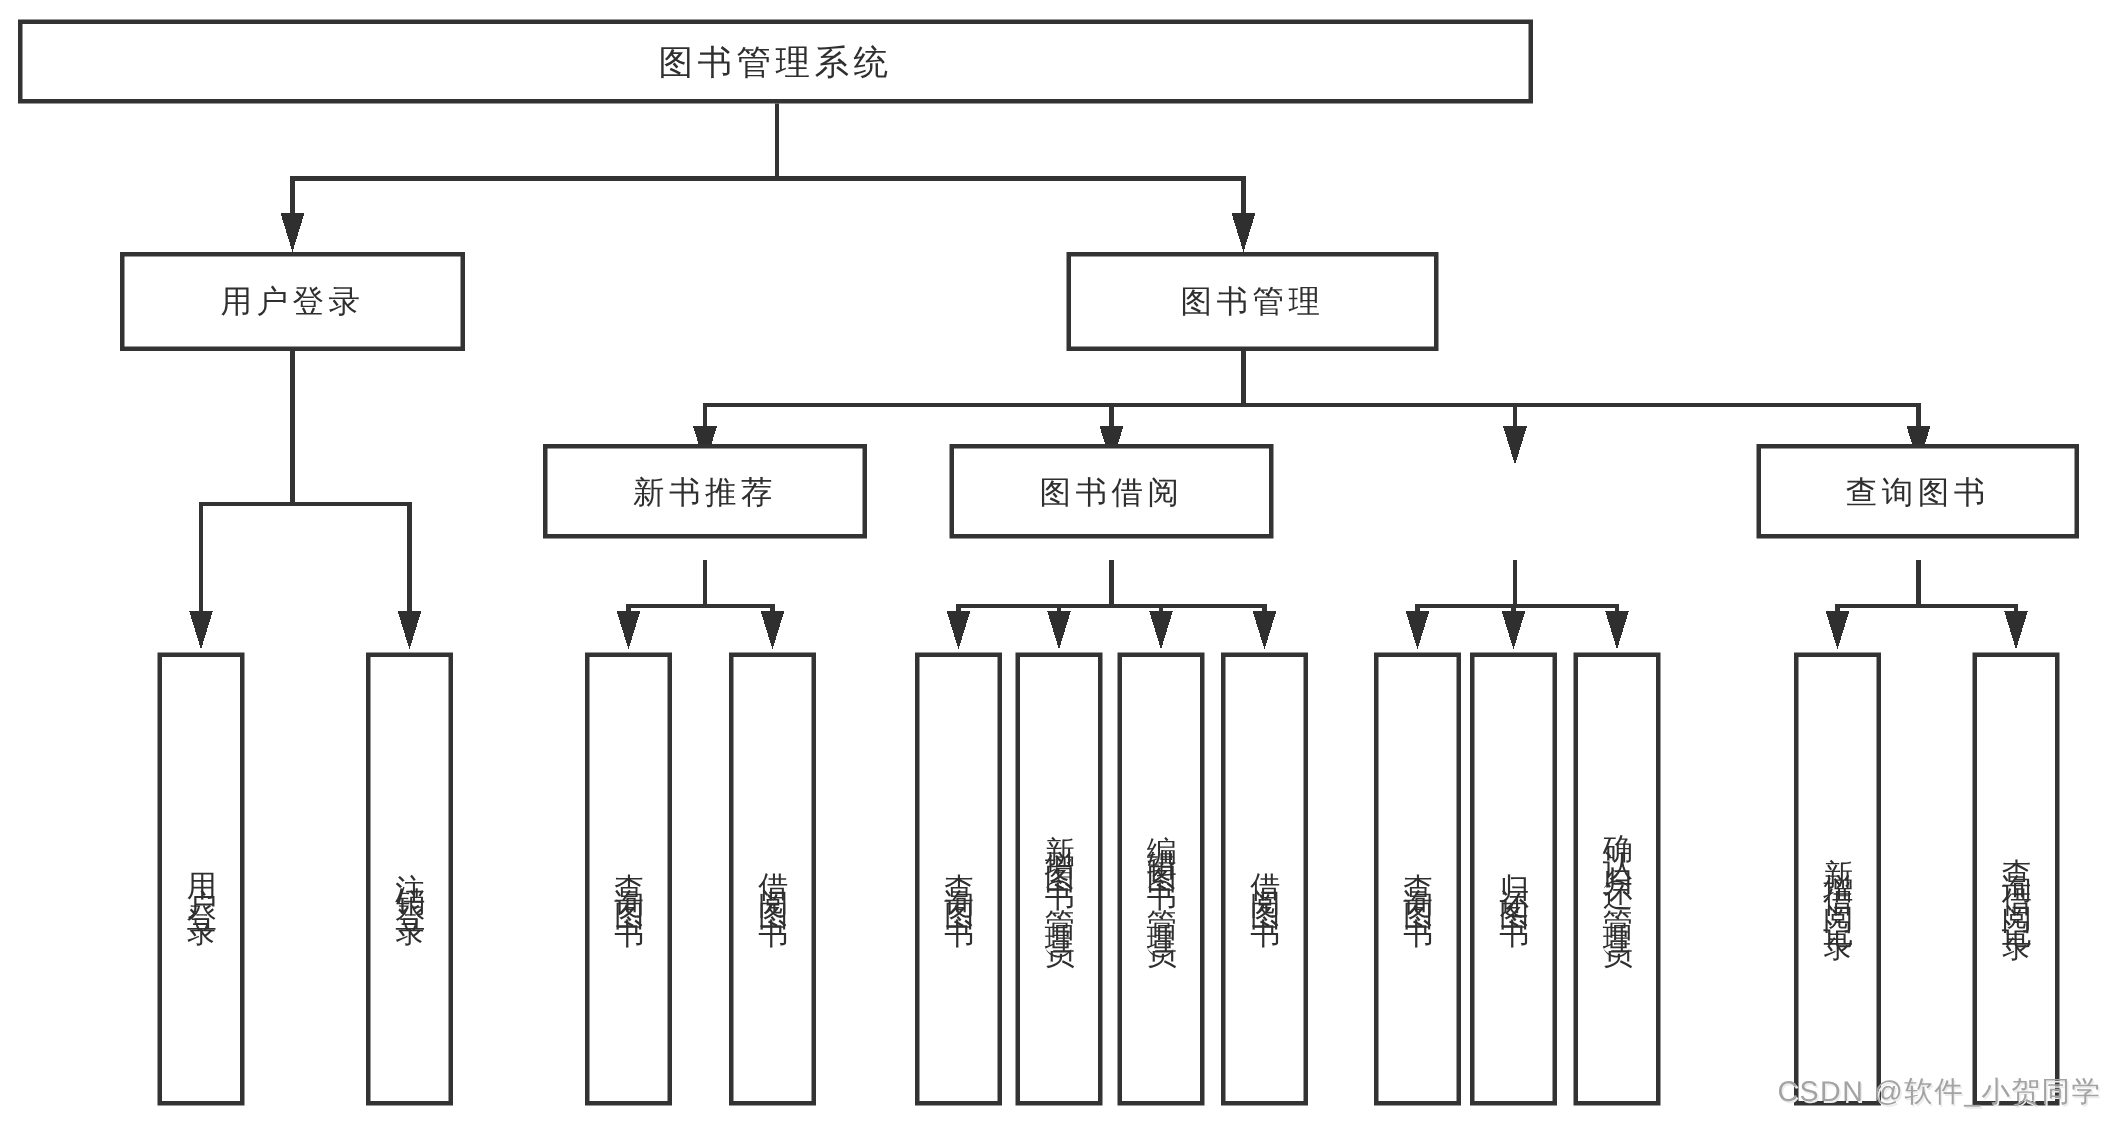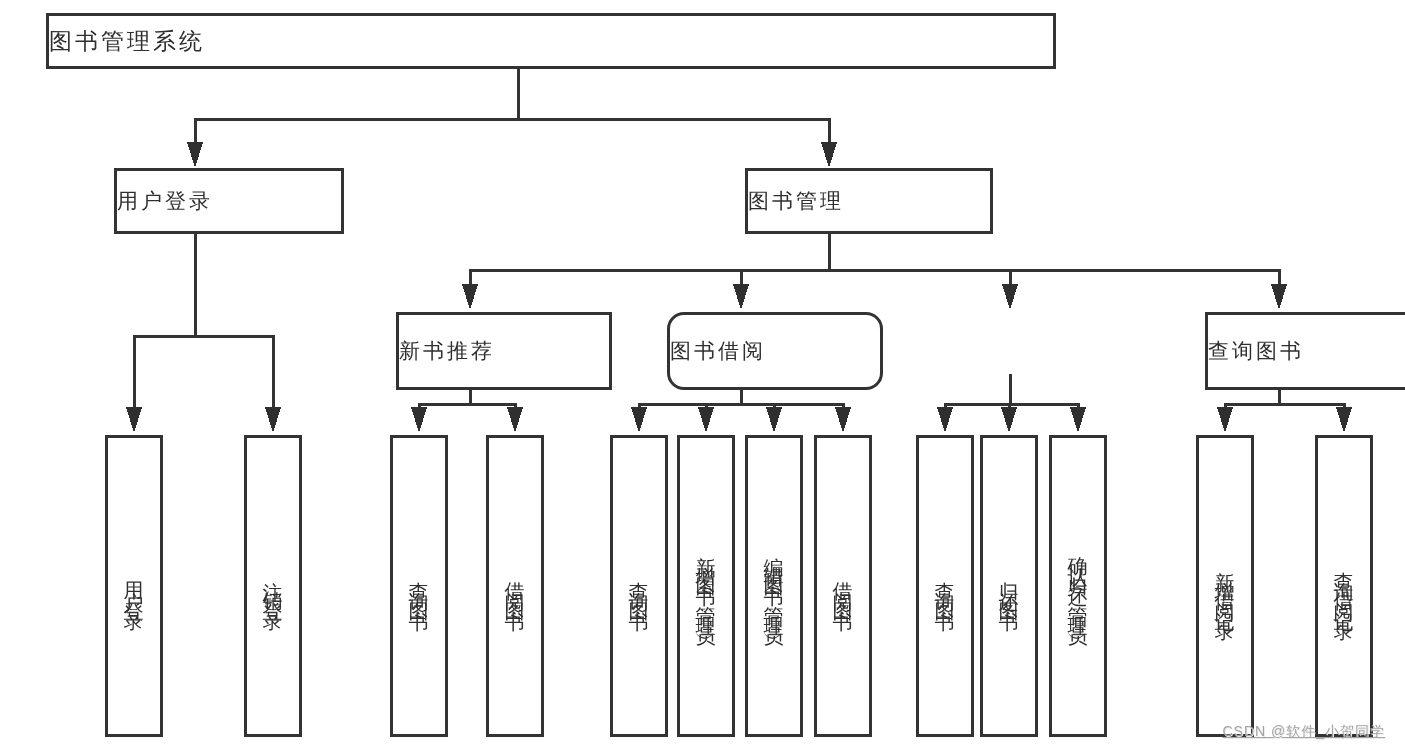--- a/index.html
+++ b/index.html
@@ -9,55 +9,53 @@
     background:#ffffff;
     font-family:"Liberation Sans", sans-serif;
     color:#2f2f2f;
     overflow:hidden;
   }
   .connectors{position:absolute;left:0;top:0;width:1405px;height:747px;}
   .node{
     position:absolute;
     background:#ffffff;
     border:3px solid #333333;
-    display:flex;align-items:center;justify-content:flex-start;
+    display:flex;align-items:center;justify-content:center;
     box-sizing:border-box;
     text-align:center;
-    margin-left:34px;
   }
   .node .lbl{letter-spacing:3px;color:#2f2f2f;}
   .root-box{left:12px;top:13px;width:1010px;height:56px;font-size:23px;}
   .lvl2{height:66px;top:168px;font-size:21px;}
-  .lvl3{height:78px;top:312px;font-size:21px;}
+  .lvl3{height:63px;top:296px;font-size:21px;}
   .leaf{
     position:absolute;
     top:435px;width:58px;height:302px;
     background:#ffffff;
     border:3px solid #333333;
     box-sizing:border-box;
     display:flex;align-items:center;justify-content:center;
   }
   .vtext{
     writing-mode:vertical-rl;
     text-orientation:mixed;
     font-size:20px;
     line-height:1.1;
     letter-spacing:10px;
     color:#2f2f2f;
     white-space:nowrap;
   }
   .watermark{
     position:absolute;
-    right:20px;bottom:6px;
-    font-size:14px;
+    right:4px;bottom:6px;
+    font-size:19px;
     color:#a3a3a3;
     text-shadow:1px 1px 0 #ececec;
     letter-spacing:1px;
     white-space:nowrap;
-    text-decoration:underline;
   }
 </style>
 </head>
 <body>
 
 <div class="canvas">
 
   <svg class="connectors" viewBox="0 0 1405 747" shape-rendering="crispEdges">
     <g stroke="#333333" stroke-width="3" fill="#2f2f2f" stroke-linecap="square">
 
@@ -143,21 +141,21 @@
   <div class="node lvl2" style="left:80px;width:230px;">
     <span class="lbl">用户登录</span>
   </div>
   <div class="node lvl2" style="left:711px;width:248px;">
     <span class="lbl">图书管理</span>
   </div>
 
   <div class="node lvl3" style="left:362px;width:216px;">
     <span class="lbl">新书推荐</span>
   </div>
-  <div class="node lvl3" style="left:633px;width:216px;border-radius:17px;">
+  <div class="node lvl3" style="left:633px;width:216px;">
     <span class="lbl">图书借阅</span>
   </div>
   <div class="node lvl3" style="left:1171px;width:215px;">
     <span class="lbl">查询图书</span>
   </div>
 
   <div class="leaf" style="left:105px;">
     <span class="vtext">用户登录</span>
   </div>
   <div class="leaf" style="left:244px;">

